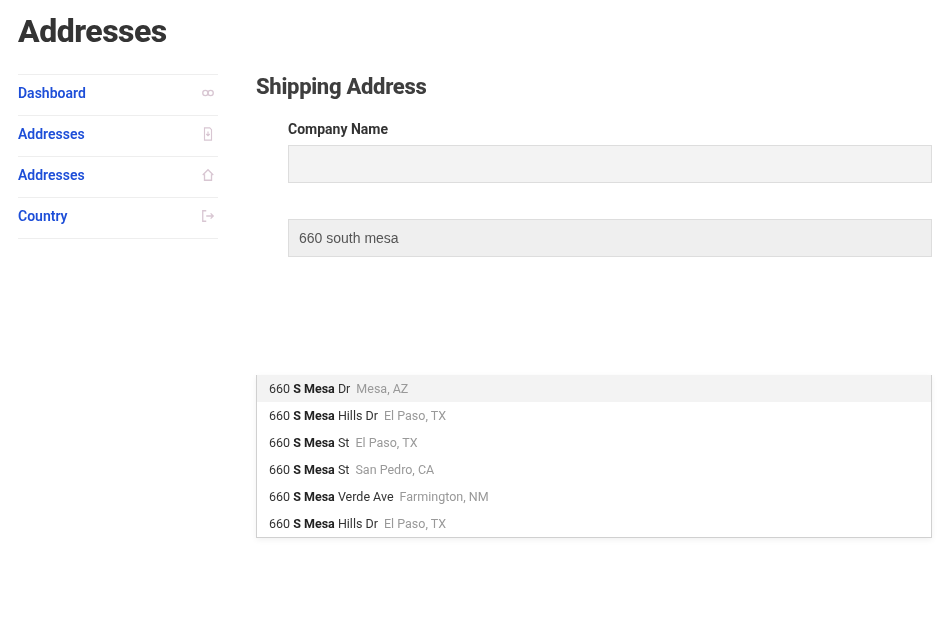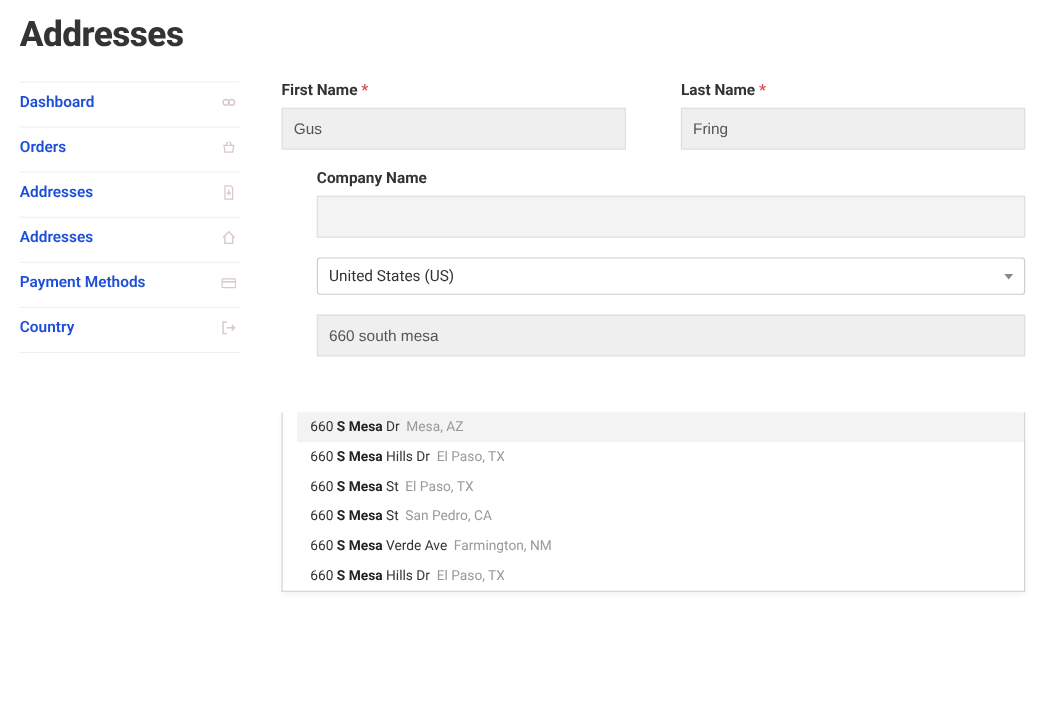--- a/index.html
+++ b/index.html
@@ -91,21 +91,20 @@
   }
   .select-wrap .caret {
     width: 0; height: 0;
     border-left: 4px solid transparent;
     border-right: 4px solid transparent;
     border-top: 5px solid #888;
   }
   .autocomplete {
     position: absolute;
     left: 258px; 
-    padding-left: 13px;
   }
   
   .main .autocomplete {
     position: absolute;
     top: 301px;
     left: 0;
     right: 0;
     background: #fff;
     border: 1px solid #d0d0d0;
     border-top: none;
@@ -135,98 +134,59 @@
     <div class="sidebar-item">
       <span>Dashboard</span>
       <span class="si-icon">
         <svg viewBox="0 0 16 16">
             <circle cx="5" cy="8" r="3" fill="none" stroke-width="1.5"></circle>
             <circle cx="11" cy="8" r="3" fill="none" stroke-width="1.5"></circle>
           </svg>
       </span>
     </div>
     <div class="sidebar-item">
-      <span>Orders</span>
-      <span class="si-icon">
-        <svg viewBox="0 0 16 16">
-            <path d="M3 6h10l-1 7H4z" fill="none" stroke-width="1.3"></path>
-            <path d="M5 6l2-4M11 6L9 2" stroke-width="1.3"></path>
-          </svg>
-      </span>
-    </div>
-    <div class="sidebar-item">
       <span>Addresses</span>
       <span class="si-icon">
         <svg viewBox="0 0 16 16">
             <path d="M4 1h6l2 2v12H4z" fill="none" stroke-width="1.3"></path>
             <path d="M8 5v5m-2-2l2 2 2-2" fill="none" stroke-width="1.3"></path>
           </svg>
       </span>
     </div>
     <div class="sidebar-item">
       <span>Addresses</span>
       <span class="si-icon">
         <svg viewBox="0 0 16 16">
             <path d="M2 8l6-6 6 6M4 7v7h8V7" fill="none" stroke-width="1.5"></path>
           </svg>
       </span>
     </div>
     <div class="sidebar-item">
-      <span>Payment Methods</span>
-      <span class="si-icon">
-        <svg viewBox="0 0 16 16">
-            <rect x="1" y="4" width="14" height="9" rx="1" fill="none" stroke-width="1.3"></rect>
-            <line x1="1" y1="7" x2="15" y2="7" stroke-width="1.5"></line>
-          </svg>
-      </span>
-    </div>
-    <div class="sidebar-item">
       <span>Country</span>
       <span class="si-icon">
         <svg viewBox="0 0 16 16">
             <path d="M6 2H2v12h4M6 8h8m-3-3l3 3-3 3" fill="none" stroke-width="1.5"></path>
           </svg>
       </span>
     </div>
   </nav>
 
   <div class="main">
-
-    <div class="row">
-      <div class="field">
-        <label>
-          <span>First Name</span>
-          <span class="req">*</span>
-        </label>
-        <input type="text" class="textinput" value="Gus" style="">
-      </div>
-      <div class="field">
-        <label>
-          <span>Last Name</span>
-          <span class="req">*</span>
-        </label>
-        <input type="text" class="textinput" value="Fring" style="">
-      </div>
-    </div>
+    <h2 class="section-title">Shipping Address</h2>
+
 
     <div class="row">
       <div class="field full">
         <label>Company Name</label>
         <input type="text" class="textinput light" value="" style="">
       </div>
     </div>
 
     <div class="row">
       <div class="field full">
-        <div class="select-wrap">
-          <div class="select">
-            <span>United States (US)</span>
-            <span class="caret"></span>
-          </div>
-        </div>
       </div>
     </div>
 
     <div class="row" style="margin-bottom:0;">
       <div class="field full">
         <input type="text" class="textinput" value="660 south mesa" style="">
       </div>
     </div>
 
     <div class="autocomplete" id="ac-list">

